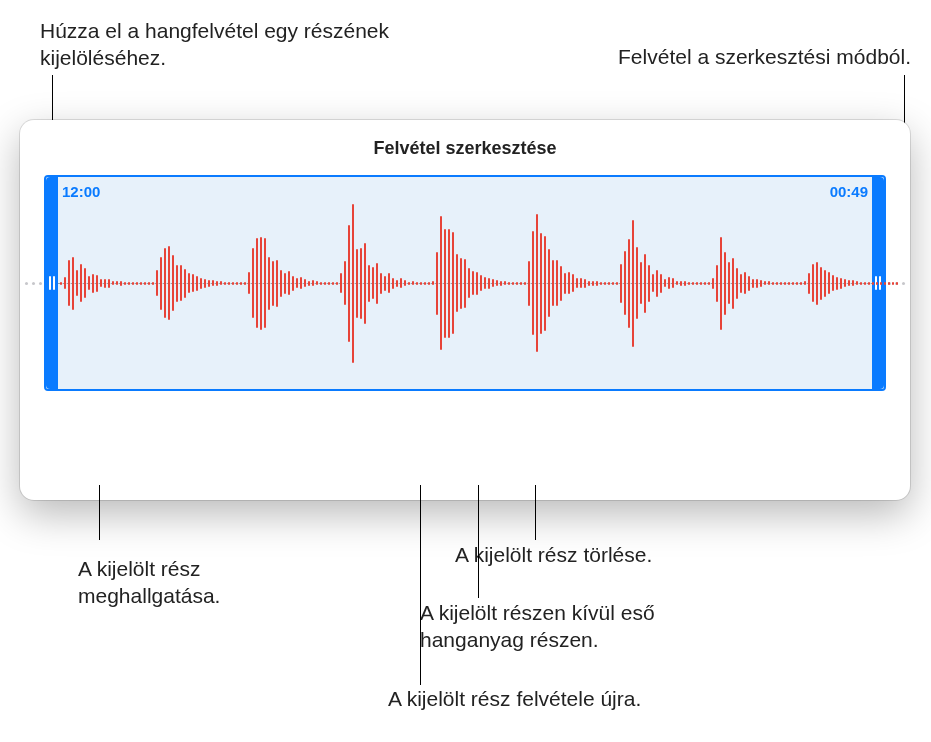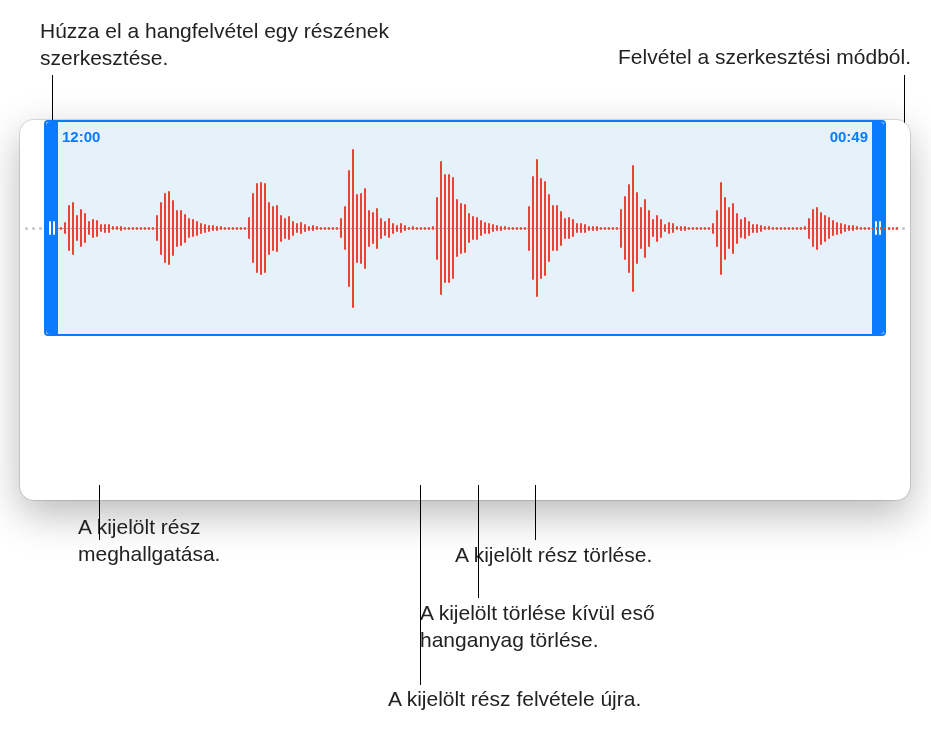--- a/index.html
+++ b/index.html
@@ -153,28 +153,29 @@
     display: flex; align-items: center; justify-content: center;
     cursor: pointer;
   }
   .record-dot {
     width: 22px; height: 22px; border-radius: 50%; background: #e8392f;
   }
 </style>
 </head>
 <body>
 
-<div class="callout" style="left:40px; top:18px; width:380px;">Húzza el a hangfelvétel egy részének szerkesztése.</div>
+<div class="callout" style="left:40px; top:18px; width:380px;">Húzza el a hangfelvétel egy részének kijelöléséhez.</div>
 <div class="callout-line" style="left:52px; top:75px; width:1px; height:100px;"></div>
 
 <div class="callout" style="right:20px; top:44px; text-align:right; width:430px;">Felvétel a szerkesztési módból.</div>
 <div class="callout-line" style="right:26px; top:75px; width:1px; height:402px;"></div>
 <div class="callout-line" style="right:26px; top:477px; width:24px; height:1px;"></div>
 
 <div class="window">
+  <div class="window-title">Felvétel szerkesztése</div>
 
   <div class="waveform-area">
     <div class="overflow-track left">
       <span class="overflow-dot"></span>
         <span class="overflow-dot"></span>
         <span class="overflow-dot"></span>
     </div>
     <div class="overflow-track right">
       <span class="overflow-dot"></span>
         <span class="overflow-dot"></span>
@@ -403,23 +404,23 @@
           <div class="bar" style="height: 3px;"></div>
           <div class="bar" style="height: 3px;"></div>
           <div class="bar" style="height: 3px;"></div>
           <div class="bar" style="height: 3px;"></div>
         </div>
     </div>
   </div>
 
 </div>
 
-<div class="callout" style="left:78px; top:514px; width:240px;">A kijelölt rész meghallgatása.</div>
+<div class="callout" style="left:78px; top:556px; width:240px;">A kijelölt rész meghallgatása.</div>
 <div class="callout-line" style="left:99px; top:485px; width:1px; height:55px;"></div>
 
 <div class="callout" style="left:455px; top:542px; width:300px;">A kijelölt rész törlése.</div>
 <div class="callout-line" style="left:535px; top:485px; width:1px; height:55px;"></div>
 
-<div class="callout" style="left:420px; top:600px; width:320px;">A kijelölt törlése kívül eső hanganyag törlése.</div>
+<div class="callout" style="left:420px; top:600px; width:320px;">A kijelölt részen kívül eső hanganyag részen.</div>
 <div class="callout-line" style="left:478px; top:485px; width:1px; height:113px;"></div>
 
 <div class="callout" style="left:388px; top:686px; width:380px;">A kijelölt rész felvétele újra.</div>
 <div class="callout-line" style="left:420px; top:485px; width:1px; height:200px;"></div>
 
 </body></html>

